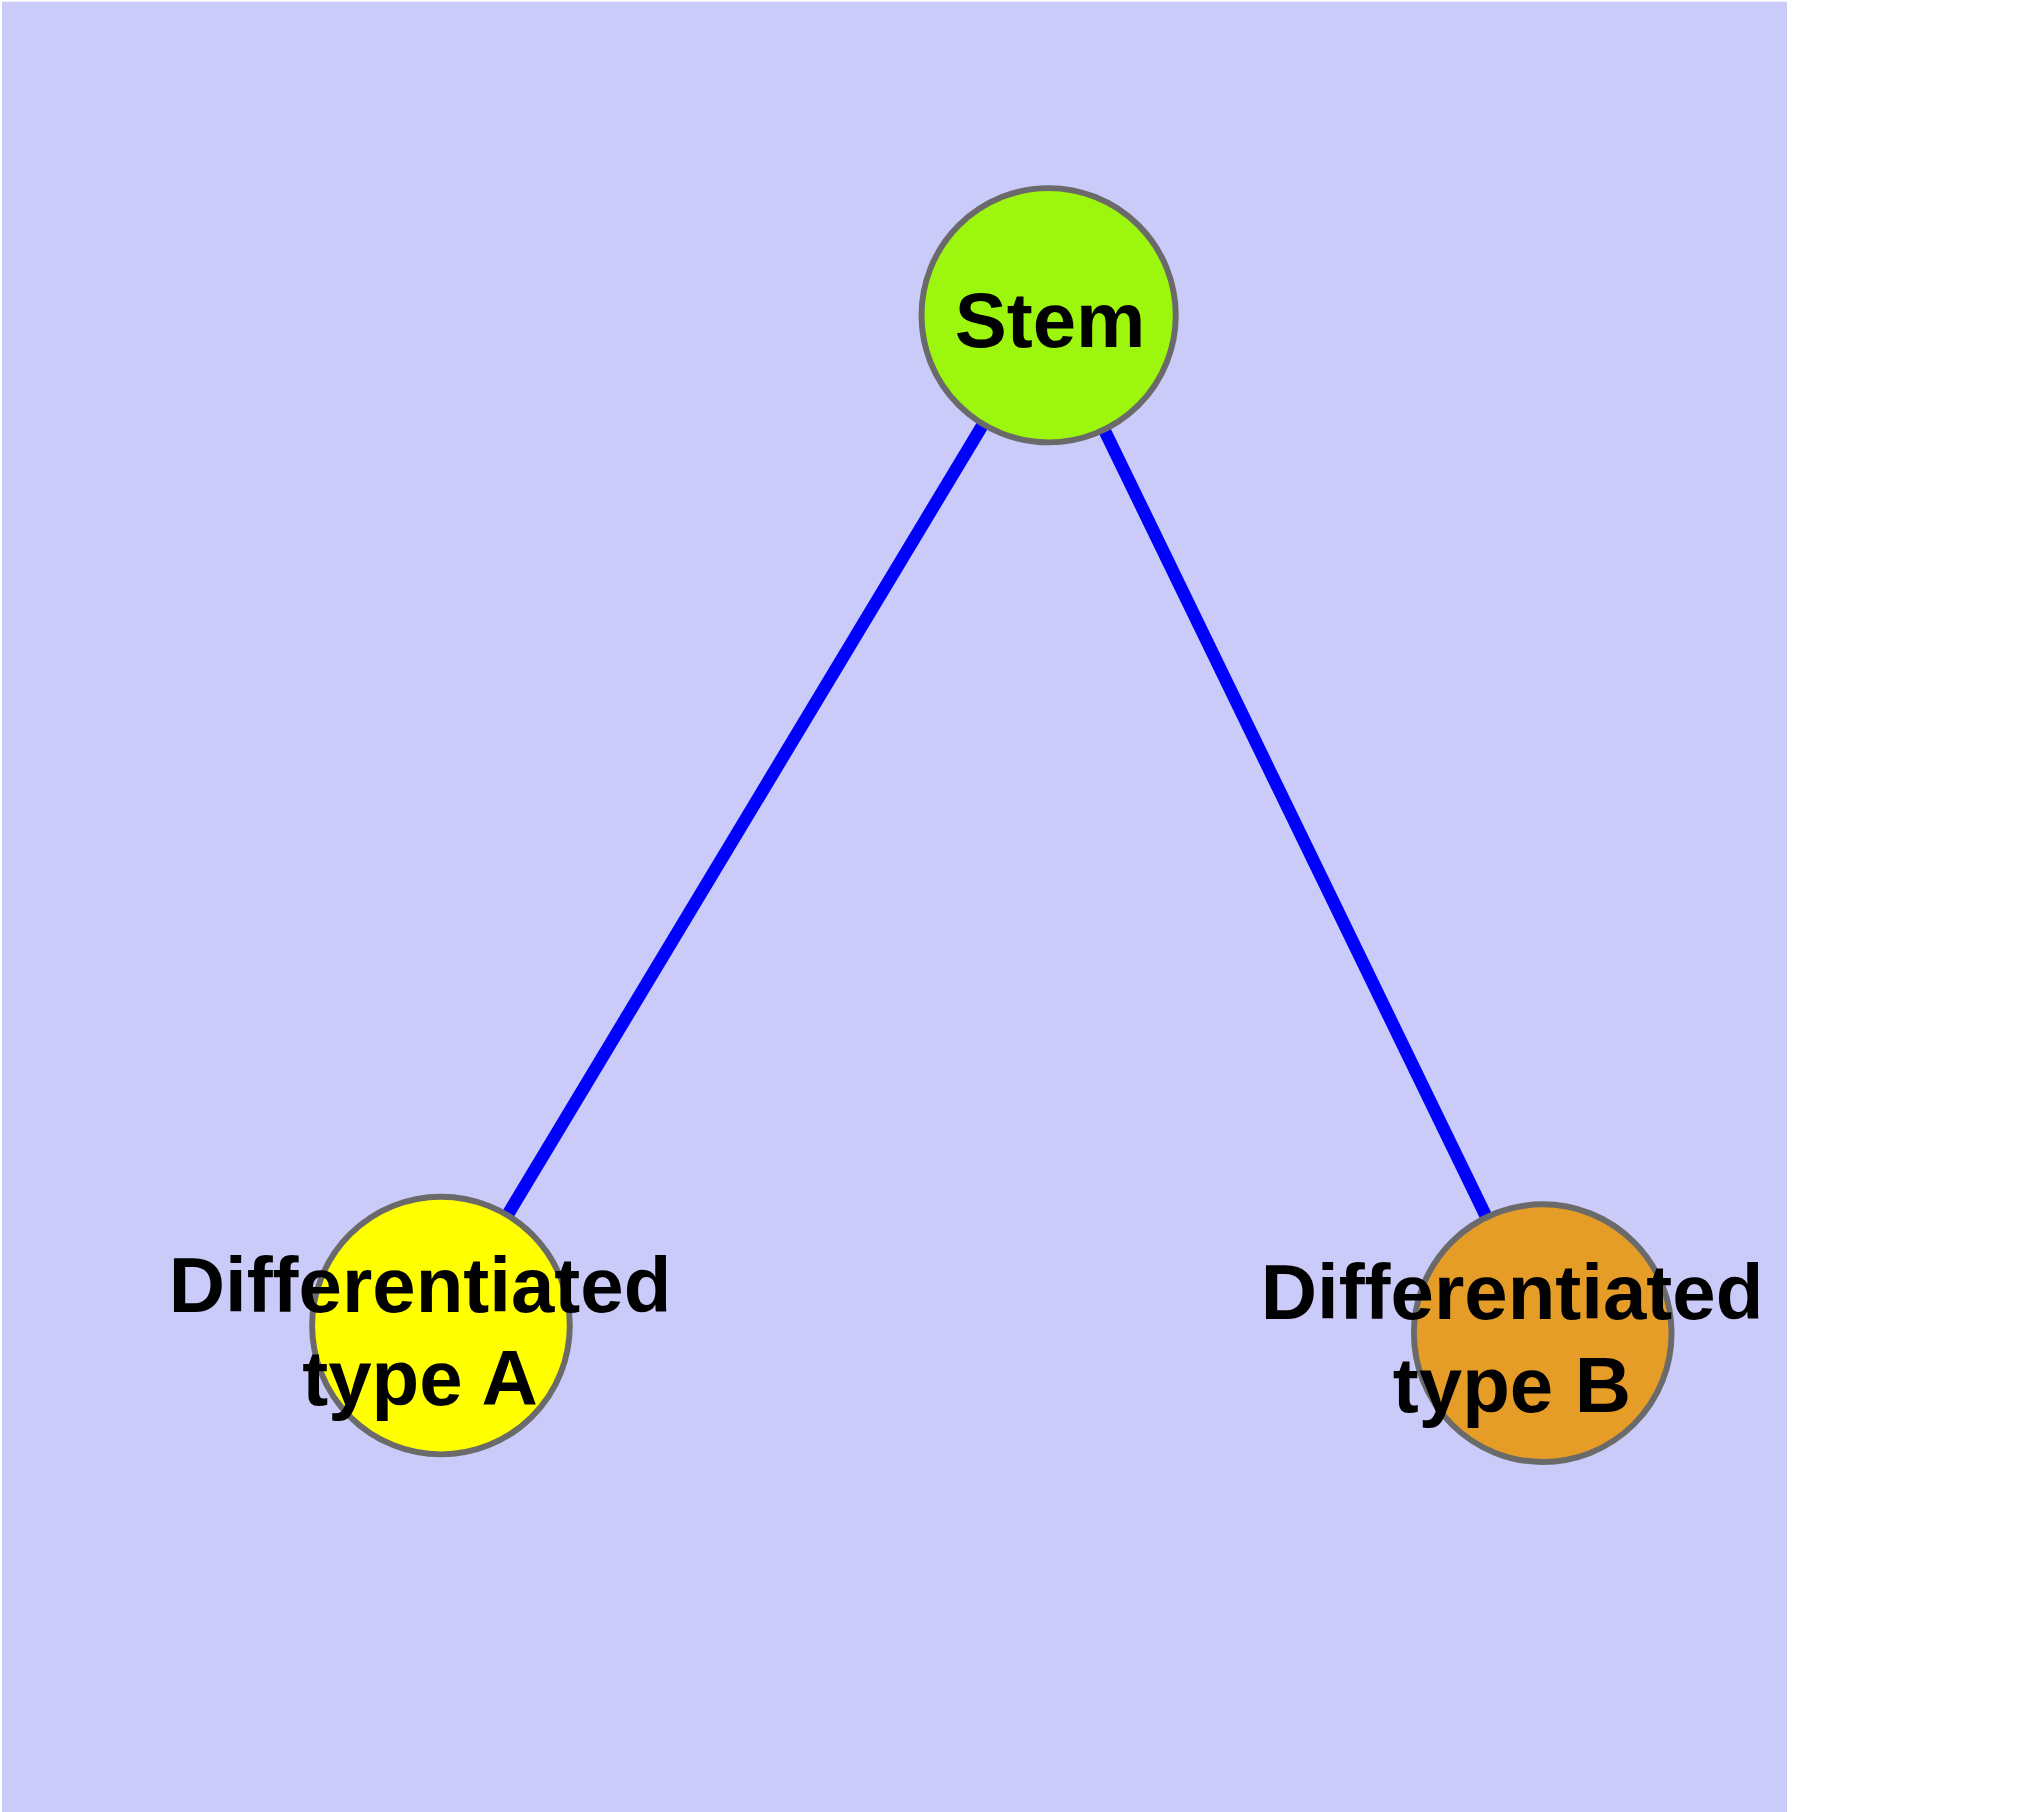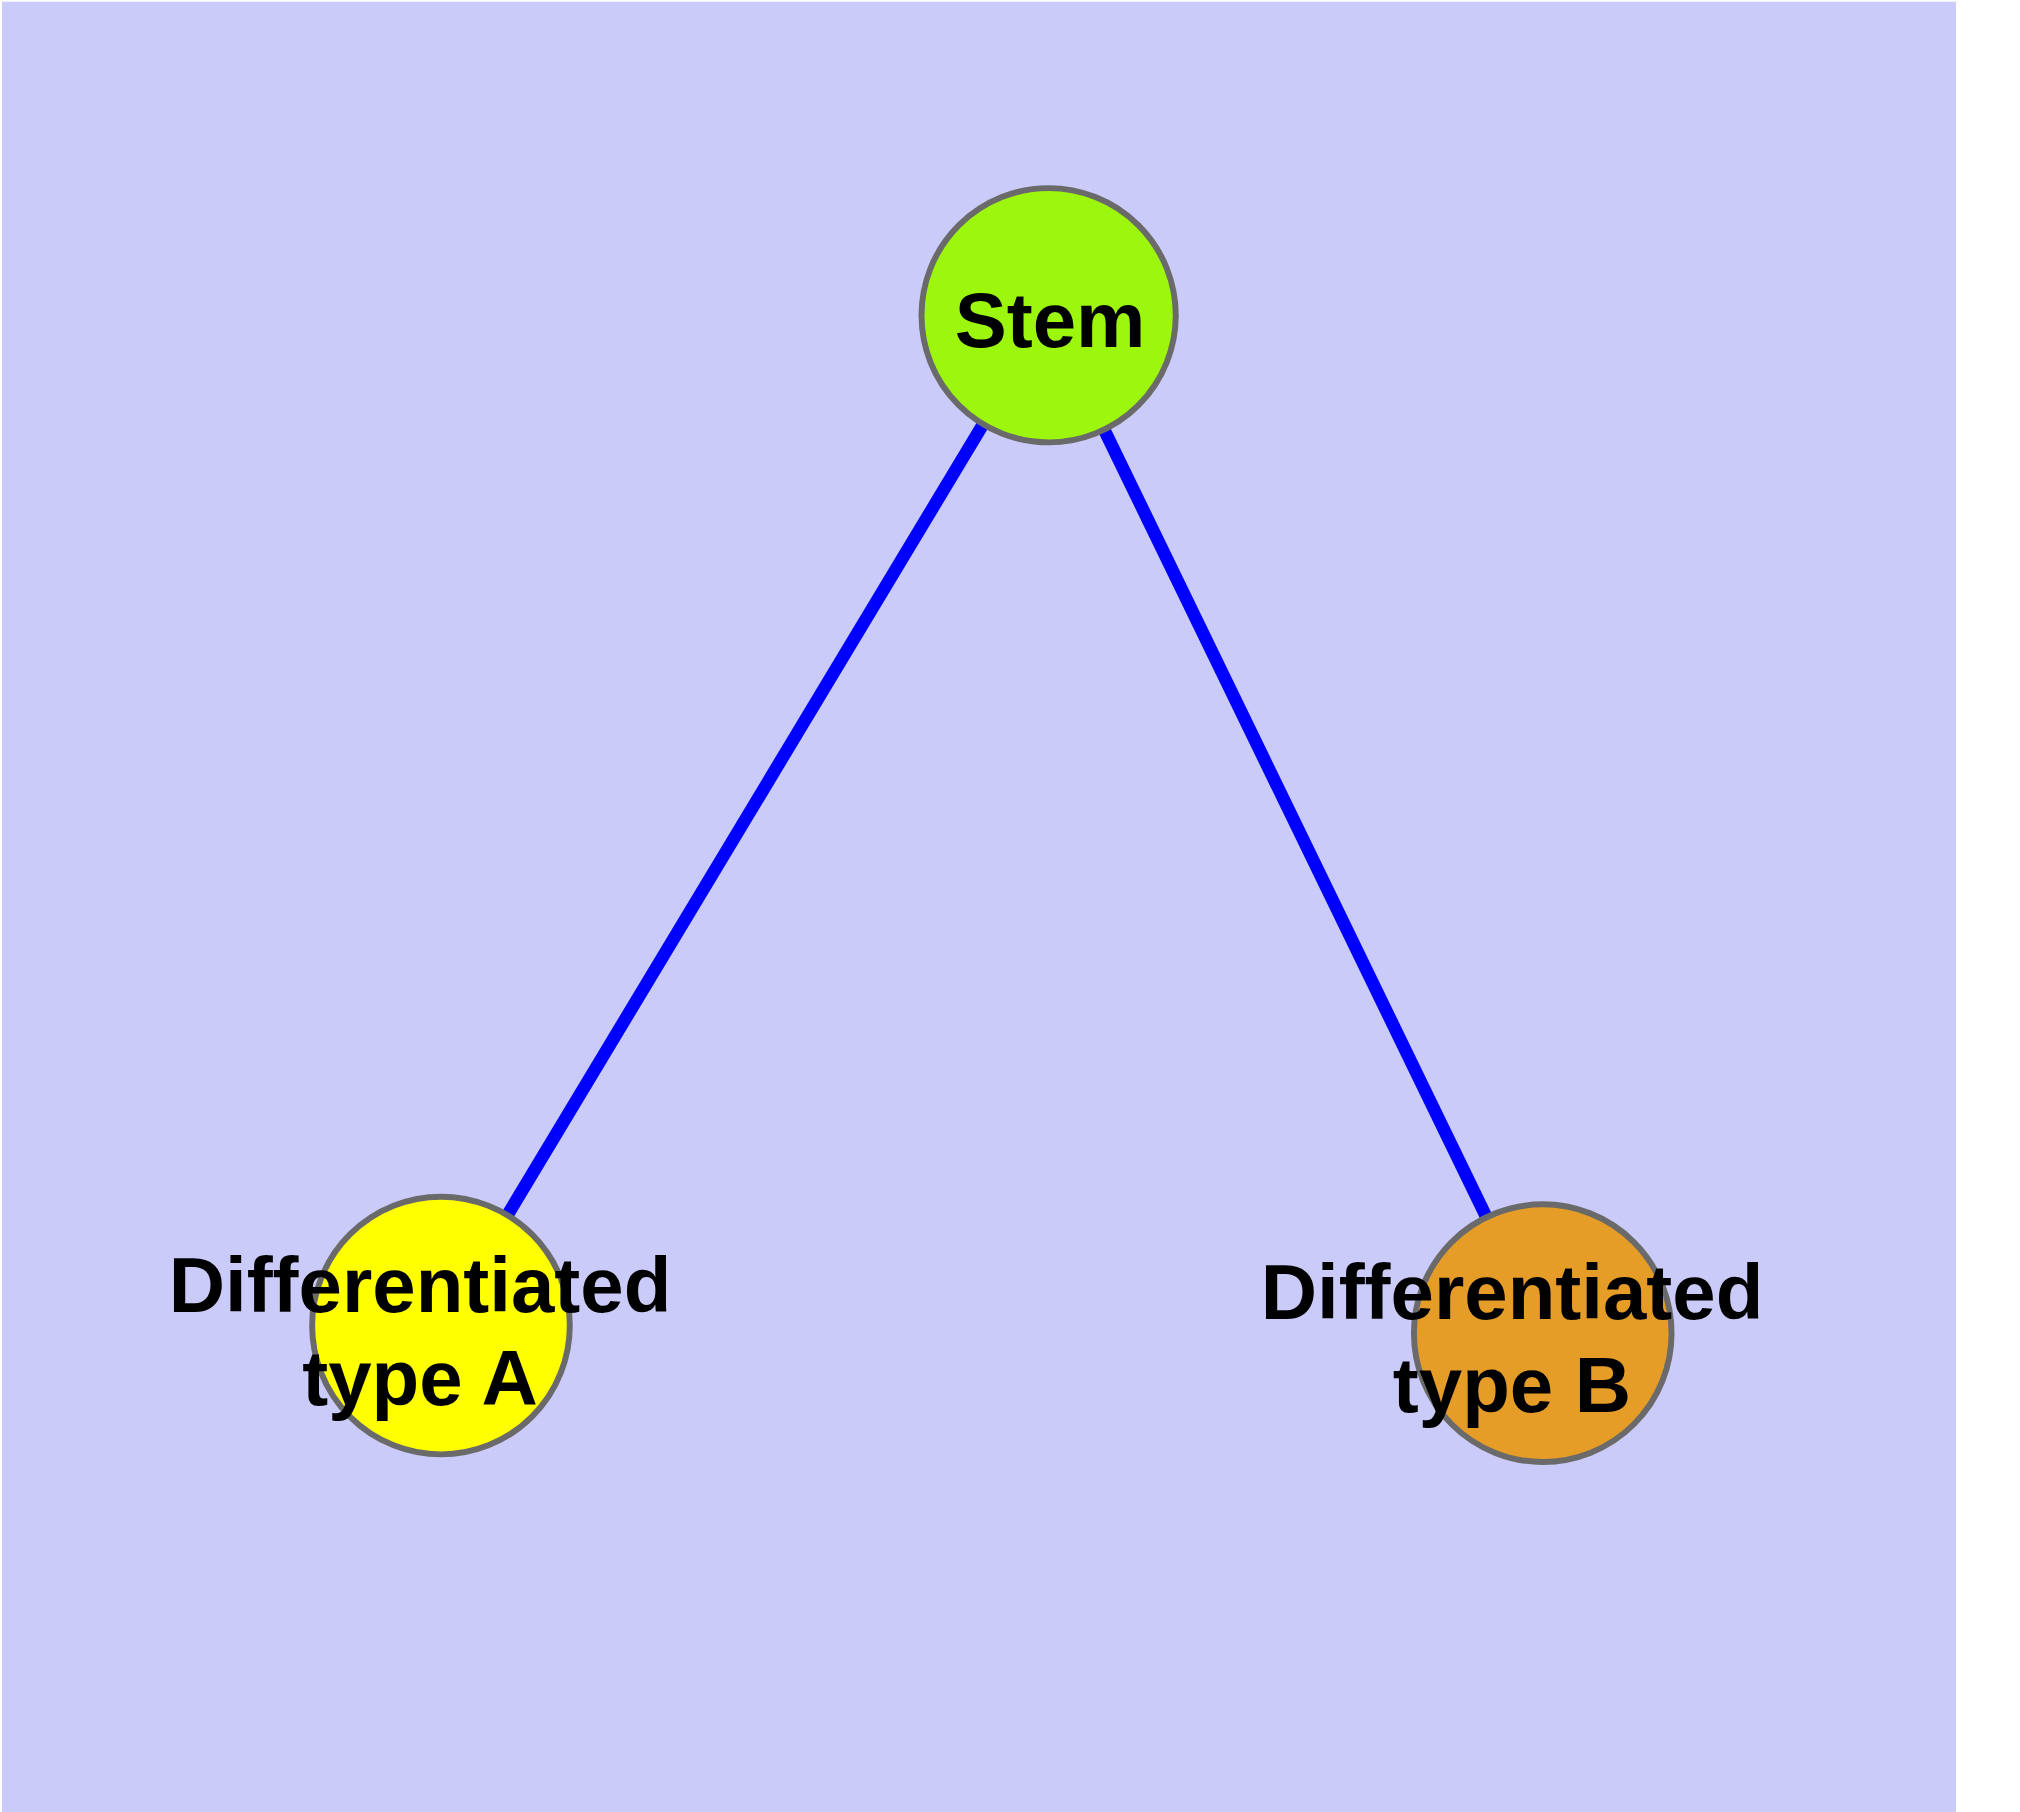--- a/index.html
+++ b/index.html
@@ -3,21 +3,21 @@
 <meta charset="utf-8">
 <style>
   html, body {
     margin: 0;
     padding: 0;
     background: #ffffff;
     font-family: "Liberation Sans", "DejaVu Sans", sans-serif;
   }
   .stage {
     position: relative;
-    width: 1956px;
+    width: 1787px;
     height: 1812px;
     overflow: hidden;
     background: #ffffff; 
   }
   .graph-svg {
     position: absolute;
     left: 0;
     top: 0;
     width: 2021px;
     height: 1812px;

